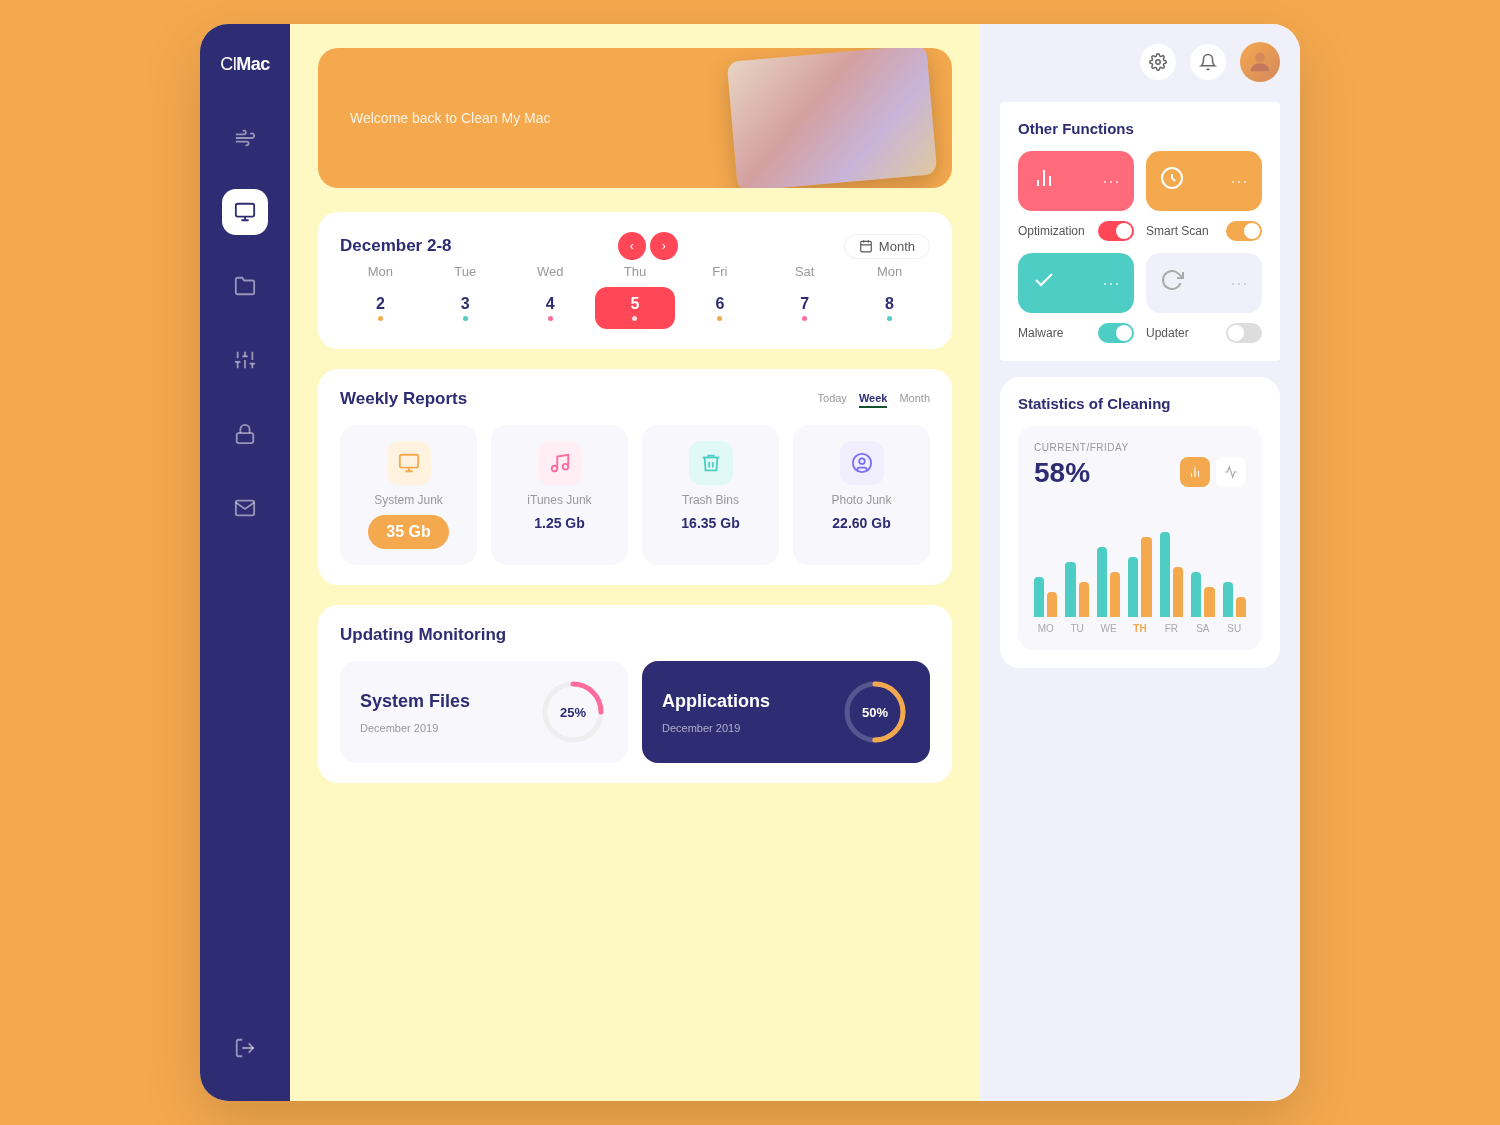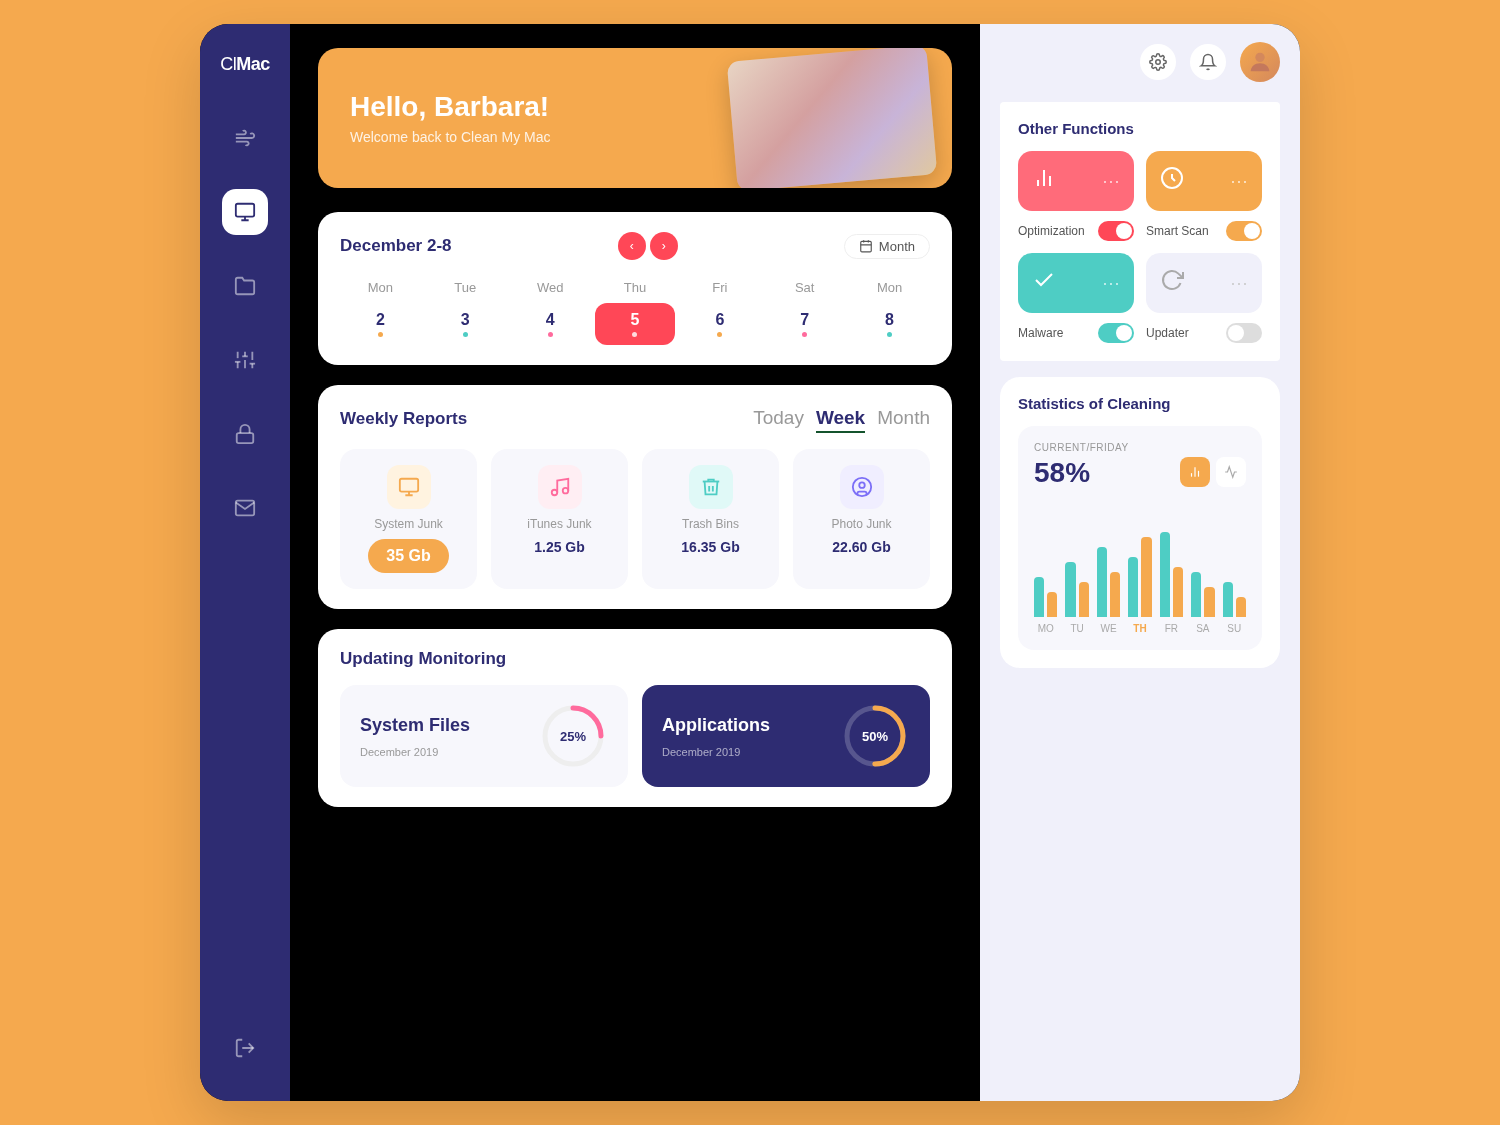--- a/index.html
+++ b/index.html
@@ -7,21 +7,21 @@
       background: #f5a94e;
       display: flex;
       justify-content: center;
       align-items: center;
       min-height: 100vh;
       font-family: -apple-system, BlinkMacSystemFont, 'Segoe UI', sans-serif;
     }
     .app-container {
       width: 1100px;
       height: 1077px;
-      background: #000000;
+      background: #fef9c3;
       border-radius: 28px;
       display: flex;
       overflow: hidden;
       box-shadow: 0 20px 60px rgba(0,0,0,0.15);
     }
     
     .sidebar {
       width: 90px;
       background: #2e2c72;
       display: flex;
@@ -127,21 +127,20 @@
     .calendar-section {
       background: white;
       border-radius: 20px;
       padding: 20px 22px;
       margin-bottom: 20px;
     }
     .calendar-header {
       display: flex;
       align-items: center;
       justify-content: space-between;
-      margin-bottom: 16px;
     }
     .calendar-title {
       font-size: 17px;
       font-weight: 700;
       color: #2e2c72;
     }
     .calendar-nav {
       display: flex;
       gap: 4px;
     }
@@ -226,21 +225,21 @@
     .section-title {
       font-size: 17px;
       font-weight: 700;
       color: #2e2c72;
     }
     .period-tabs {
       display: flex;
       gap: 12px;
     }
     .period-tab {
-      font-size: 19px;
+      font-size: 11px;
       color: #999;
       cursor: pointer;
       padding: 2px 0;
     }
     .period-tab.active {
       color: #2e2c72;
       font-weight: 600;
       border-bottom: 2px solid #14532d;
     }
     .report-cards {
@@ -593,21 +592,20 @@
     </div>
   </div>
 
   <div class="main-content">
     <div class="content-area">
 
       <div class="left-panel">
 
         <div class="hero-banner">
           <div class="hero-text">
-            <h1>Hello, Barbara!</h1>
             <p>Welcome back to Clean My Mac</p>
           </div>
           <div class="hero-image">
             <div class="laptop-shape"></div>
           </div>
         </div>
 
         <div class="calendar-section">
           <div class="calendar-header">
             <span class="calendar-title">December 2-8</span>

